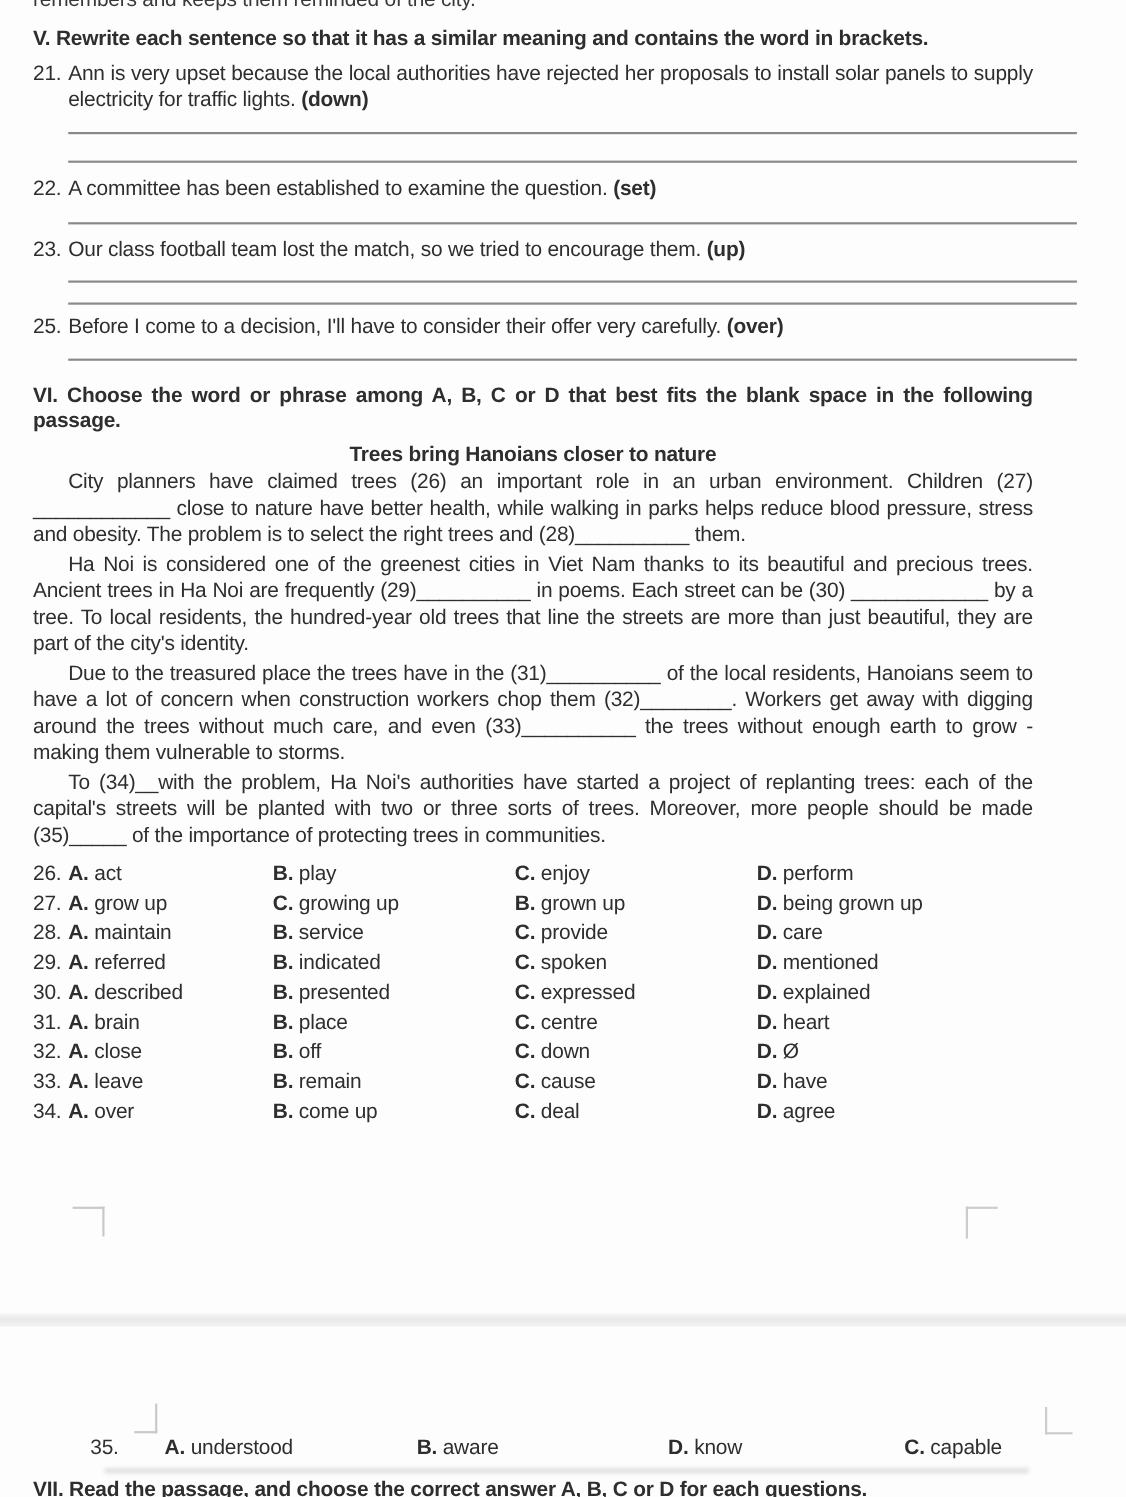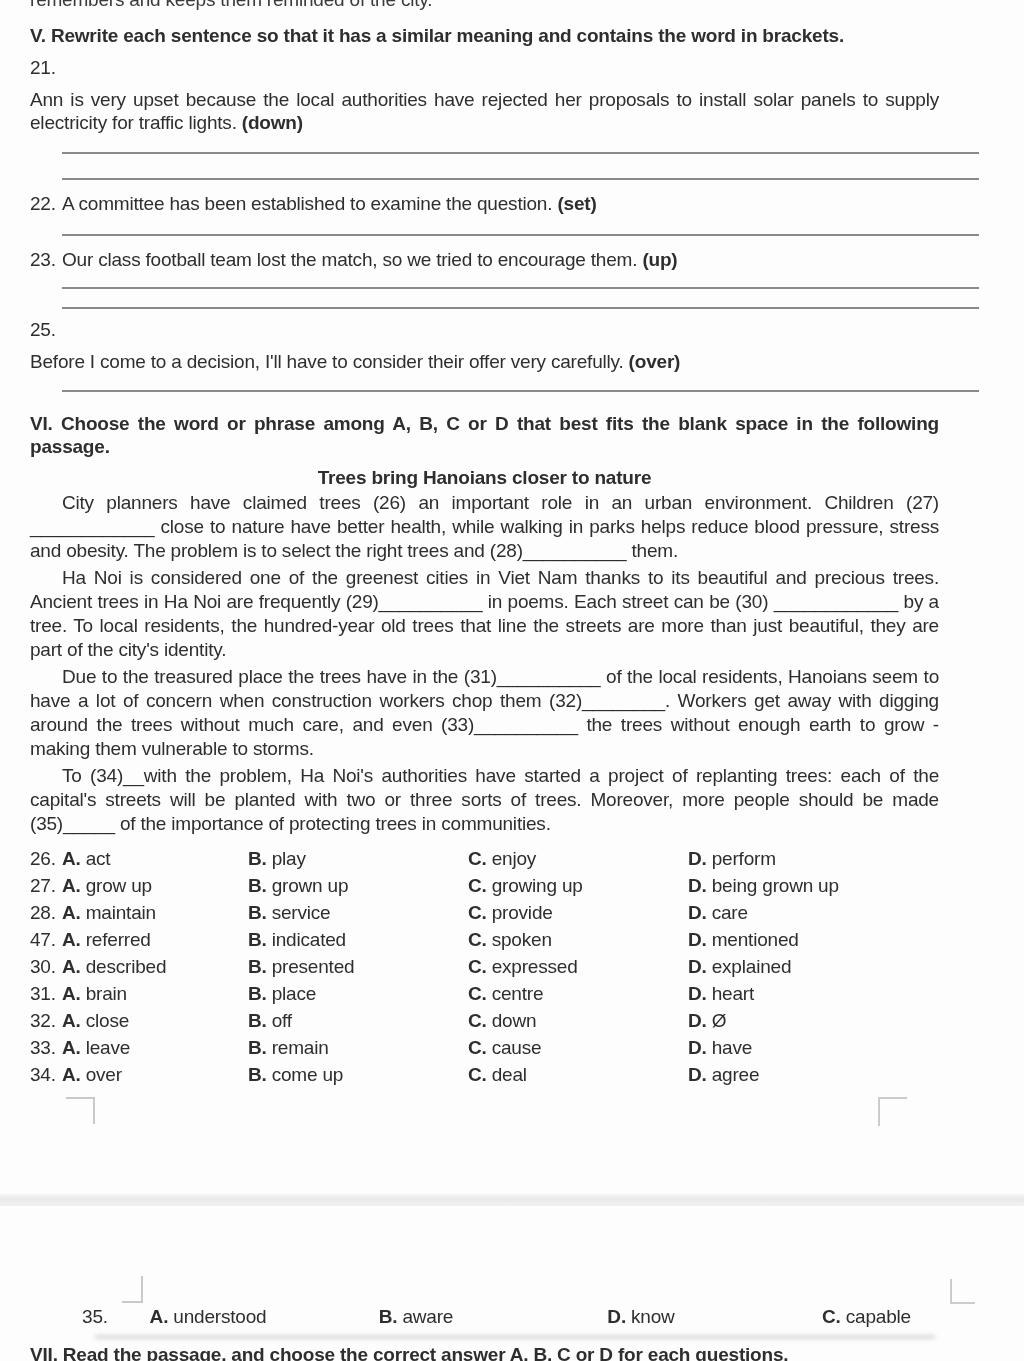--- a/index.html
+++ b/index.html
@@ -35,21 +35,21 @@
   .sec-v { margin-top: 13px; }
   .sec-vi { margin-top: 20px; }
 
   .q-item { display: flex; align-items: flex-start; }
   .q-num  { flex: 0 0 32px; line-height: 23px; }
   .q-text { flex: 1; text-align: justify; line-height: 23px; margin-right: 40px; }
   .kw { font-weight: bold; }
   .kw-block { display: block; }
 
   .m12 { margin-top: 12px; }
-  .m9  { margin-top: 9px; flex-direction: column; }
+  .m9  { margin-top: 9px; }
 
   .answer-line {
     height: 0;
     border-bottom: 2px solid #8a8a8a;
     margin-left: 32px;
   }
   .al-18 { margin-top: 18px; }
   .al-24 { margin-top: 24px; }
   .al-19 { margin-top: 19px; }
   .al-16 { margin-top: 16px; }
@@ -162,35 +162,35 @@
         <span class="mc-num">26.</span>
         <span class="mc-opt"><span class="ol">A.</span> <span>act</span></span>
         <span class="mc-opt"><span class="ol">B.</span> <span>play</span></span>
         <span class="mc-opt"><span class="ol">C.</span> <span>enjoy</span></span>
         <span class="mc-opt"><span class="ol">D.</span> <span>perform</span></span>
       </div>
 
       <div class="mc-row">
         <span class="mc-num">27.</span>
         <span class="mc-opt"><span class="ol">A.</span> <span>grow up</span></span>
+        <span class="mc-opt"><span class="ol">C.</span> <span>growing up</span></span>
         <span class="mc-opt"><span class="ol">B.</span> <span>grown up</span></span>
-        <span class="mc-opt"><span class="ol">C.</span> <span>growing up</span></span>
         <span class="mc-opt"><span class="ol">D.</span> <span>being grown up</span></span>
       </div>
 
       <div class="mc-row">
         <span class="mc-num">28.</span>
         <span class="mc-opt"><span class="ol">A.</span> <span>maintain</span></span>
         <span class="mc-opt"><span class="ol">B.</span> <span>service</span></span>
         <span class="mc-opt"><span class="ol">C.</span> <span>provide</span></span>
         <span class="mc-opt"><span class="ol">D.</span> <span>care</span></span>
       </div>
 
       <div class="mc-row">
-        <span class="mc-num">47.</span>
+        <span class="mc-num">29.</span>
         <span class="mc-opt"><span class="ol">A.</span> <span>referred</span></span>
         <span class="mc-opt"><span class="ol">B.</span> <span>indicated</span></span>
         <span class="mc-opt"><span class="ol">C.</span> <span>spoken</span></span>
         <span class="mc-opt"><span class="ol">D.</span> <span>mentioned</span></span>
       </div>
 
       <div class="mc-row">
         <span class="mc-num">30.</span>
         <span class="mc-opt"><span class="ol">A.</span> <span>described</span></span>
         <span class="mc-opt"><span class="ol">B.</span> <span>presented</span></span>

